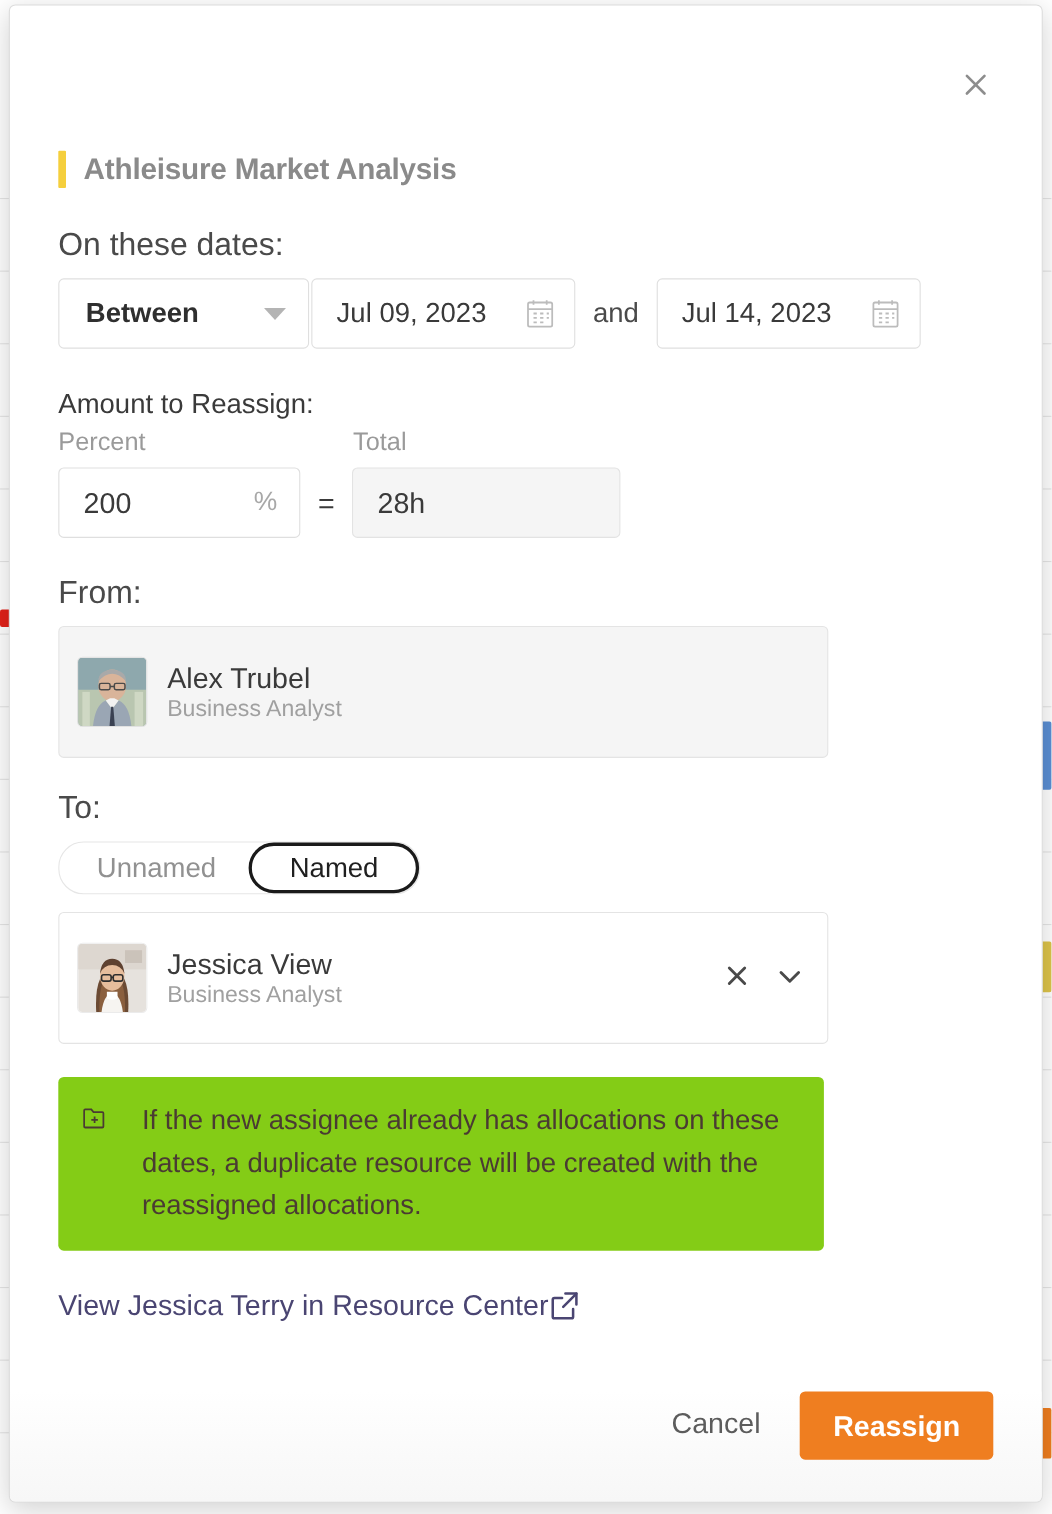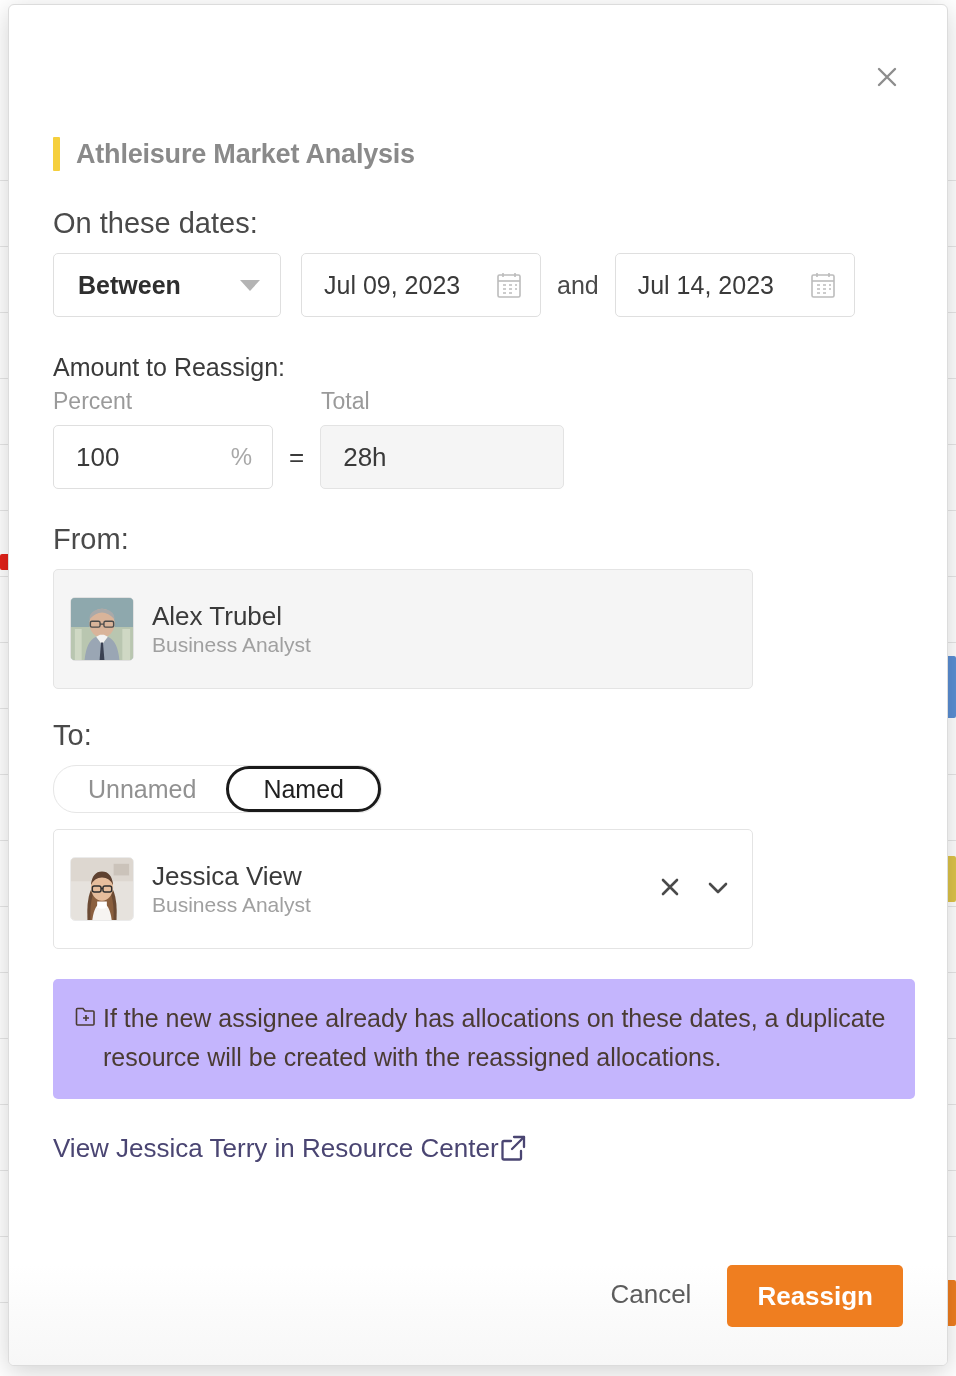--- a/index.html
+++ b/index.html
@@ -143,21 +143,21 @@
   .caret-down {
     width: 0; height: 0;
     border-left: 10px solid transparent;
     border-right: 10px solid transparent;
     border-top: 11px solid #b4b4b4;
   }
   .date-field {
     width: 240px;
     justify-content: space-between;
     padding: 0 18px 0 22px;
-    margin-left: 20px;
+    margin-left: 2px;
   }
   .date-text {
     font-size: 25px;
     color: #3a3a3a;
   }
   #and-word {
     font-size: 25px;
     color: #4a4a4a;
     padding: 0 16px;
   }
@@ -291,26 +291,26 @@
     border: 3px solid #1a1a1a;
     background: #fff;
     line-height: 40px;
     font-weight: 500;
     margin-left: -4px;
   }
 
   
   #info-banner {
     box-sizing: border-box;
-    width: 862px;
-    background: #c4b5fd;
+    width: 696px;
+    background: #84cc16;
     border-radius: 5px;
     padding: 20px 24px 22px 22px;
     display: flex;
-    gap: 4px;
+    gap: 30px;
     margin-bottom: 34px;
   }
   #info-icon { flex: 0 0 auto; padding-top: 6px; color: #4a3b33; }
   #info-icon svg { display:block; }
   #info-text {
     font-size: 25px;
     line-height: 1.55;
     color: #4a3b33;
   }
 
@@ -448,21 +448,21 @@
 
     
     <div id="amount-section">
       <div id="amount-heading">Amount to Reassign:</div>
       <div id="amount-sublabels">
         <div id="percent-sub" class="sub-label">Percent</div>
         <div class="sub-label">Total</div>
       </div>
       <div id="amount-inputs">
         <div class="control" id="percent-input-wrap">
-          <span id="percent-value">100</span>
+          <span id="percent-value">200</span>
           <span id="percent-sign">%</span>
         </div>
         <span id="equals-sign">=</span>
         <div class="control" id="total-field">
           <span id="total-value">28h</span>
         </div>
       </div>
     </div>
 
     

